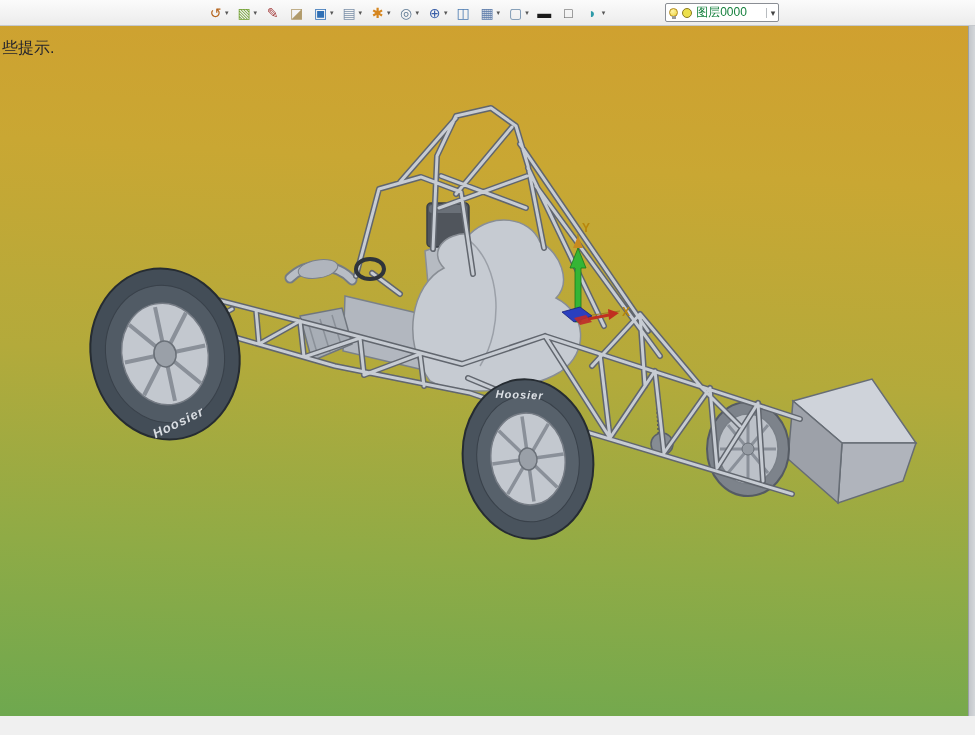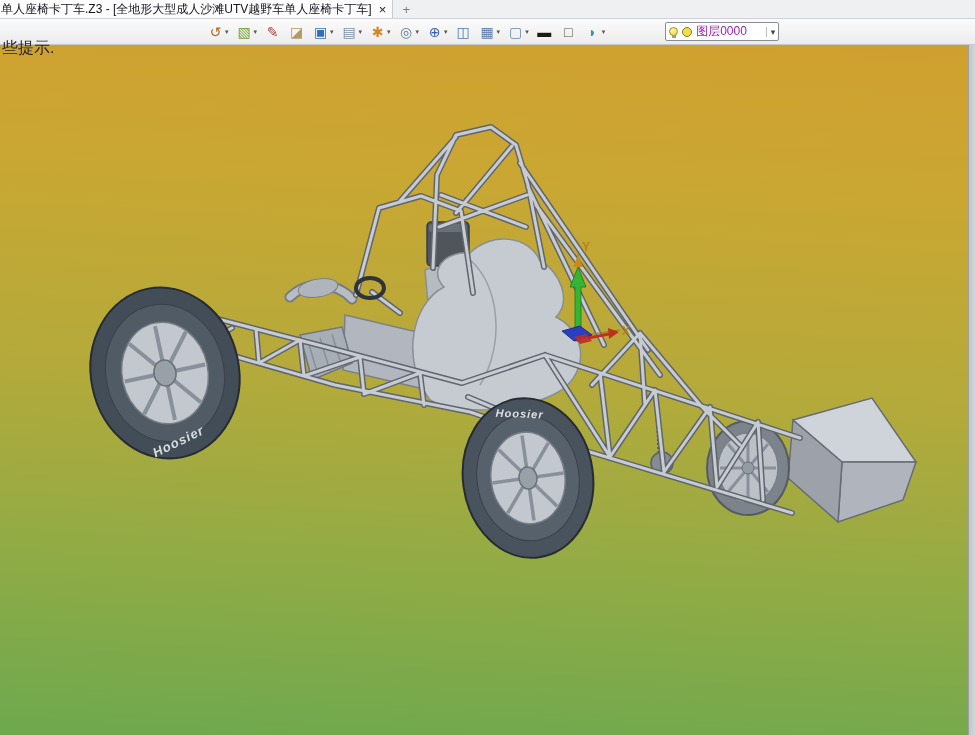--- a/index.html
+++ b/index.html
@@ -19,47 +19,40 @@
   .toolbar-icons { display:flex; align-items:center; gap:3px; }
   .tool-btn { display:flex; align-items:center; padding:1px 2px; border-radius:2px; cursor:pointer; }
   .tool-btn .glyph { font-size:14px; width:17px; text-align:center; line-height:1; }
   .tool-btn .caret { font-size:7px; color:#555; margin-left:1px; }
   .layer-combo { margin-left:58px; height:19px; width:114px; background:#ffffff; border:1px solid #8a8e94;
                  border-radius:2px; display:flex; align-items:center; padding:0 3px; cursor:pointer; }
   .bulb { width:9px; height:9px; border-radius:50%; background:radial-gradient(circle at 35% 30%, #fdf3a8, #f0d43a);
           border:1px solid #b0881a; position:relative; margin-right:4px; flex:none; }
   .bulb::after { content:''; position:absolute; bottom:-3px; left:2px; width:4px; height:3px; background:#9a9a9a; }
   .layer-dot { width:10px; height:10px; border-radius:50%; background:#ece04c; border:1px solid #8a7a22; margin-right:4px; flex:none; }
-  .layer-text { font-size:12px; color:#a21caf; flex:1; white-space:nowrap; }
+  .layer-text { font-size:12px; color:#15803d; flex:1; white-space:nowrap; }
   .combo-caret { font-size:9px; color:#444; border-left:1px solid #b8bcc0; padding-left:4px; }
 
   
   .viewport { position:relative; width:975px; height:690px;
               background:linear-gradient(183deg, #d0a02f 0%, #c9a733 22%, #b3aa3b 50%, #8fab46 76%, #6ea84f 100%); }
   .viewport svg { display:block; position:absolute; left:0; top:0; }
   .hint { position:absolute; left:2px; top:38px; font-size:16px; color:#23232d; z-index:5; }
   .scroll-strip { position:absolute; right:0; top:0; width:7px; height:690px;
                   background:linear-gradient(90deg,#c3c6ca,#d4d7da); border-left:1px solid #9aa0a6; }
 
   .tire-text { font-size:13px; font-weight:bold; font-style:italic; fill:#d9dde2; letter-spacing:1px; }
   .tire-text-sm { font-size:11px; font-weight:bold; font-style:italic; fill:#dde1e6; letter-spacing:1px; }
   .axis-label { font-size:12px; font-weight:bold; fill:#b8860b; }
 </style>
 </head>
 <body>
 
 <div class="app">
 
-  <div class="tabbar">
-    <div class="tab">
-      <span class="tab-title">单人座椅卡丁车.Z3 - [全地形大型成人沙滩UTV越野车单人座椅卡丁车]</span>
-      <span class="tab-close">×</span>
-    </div>
-    <div class="tab-new">+</div>
-  </div>
 
   <div class="toolbar">
     <div class="toolbar-icons">
         <div class="tool-btn">
           <span class="glyph" style="color: rgb(181, 101, 29);">↺</span>
           <span class="caret">▾</span>
         </div>
         <div class="tool-btn">
           <span class="glyph" style="color: rgb(111, 159, 47);">▧</span>
           <span class="caret">▾</span>

